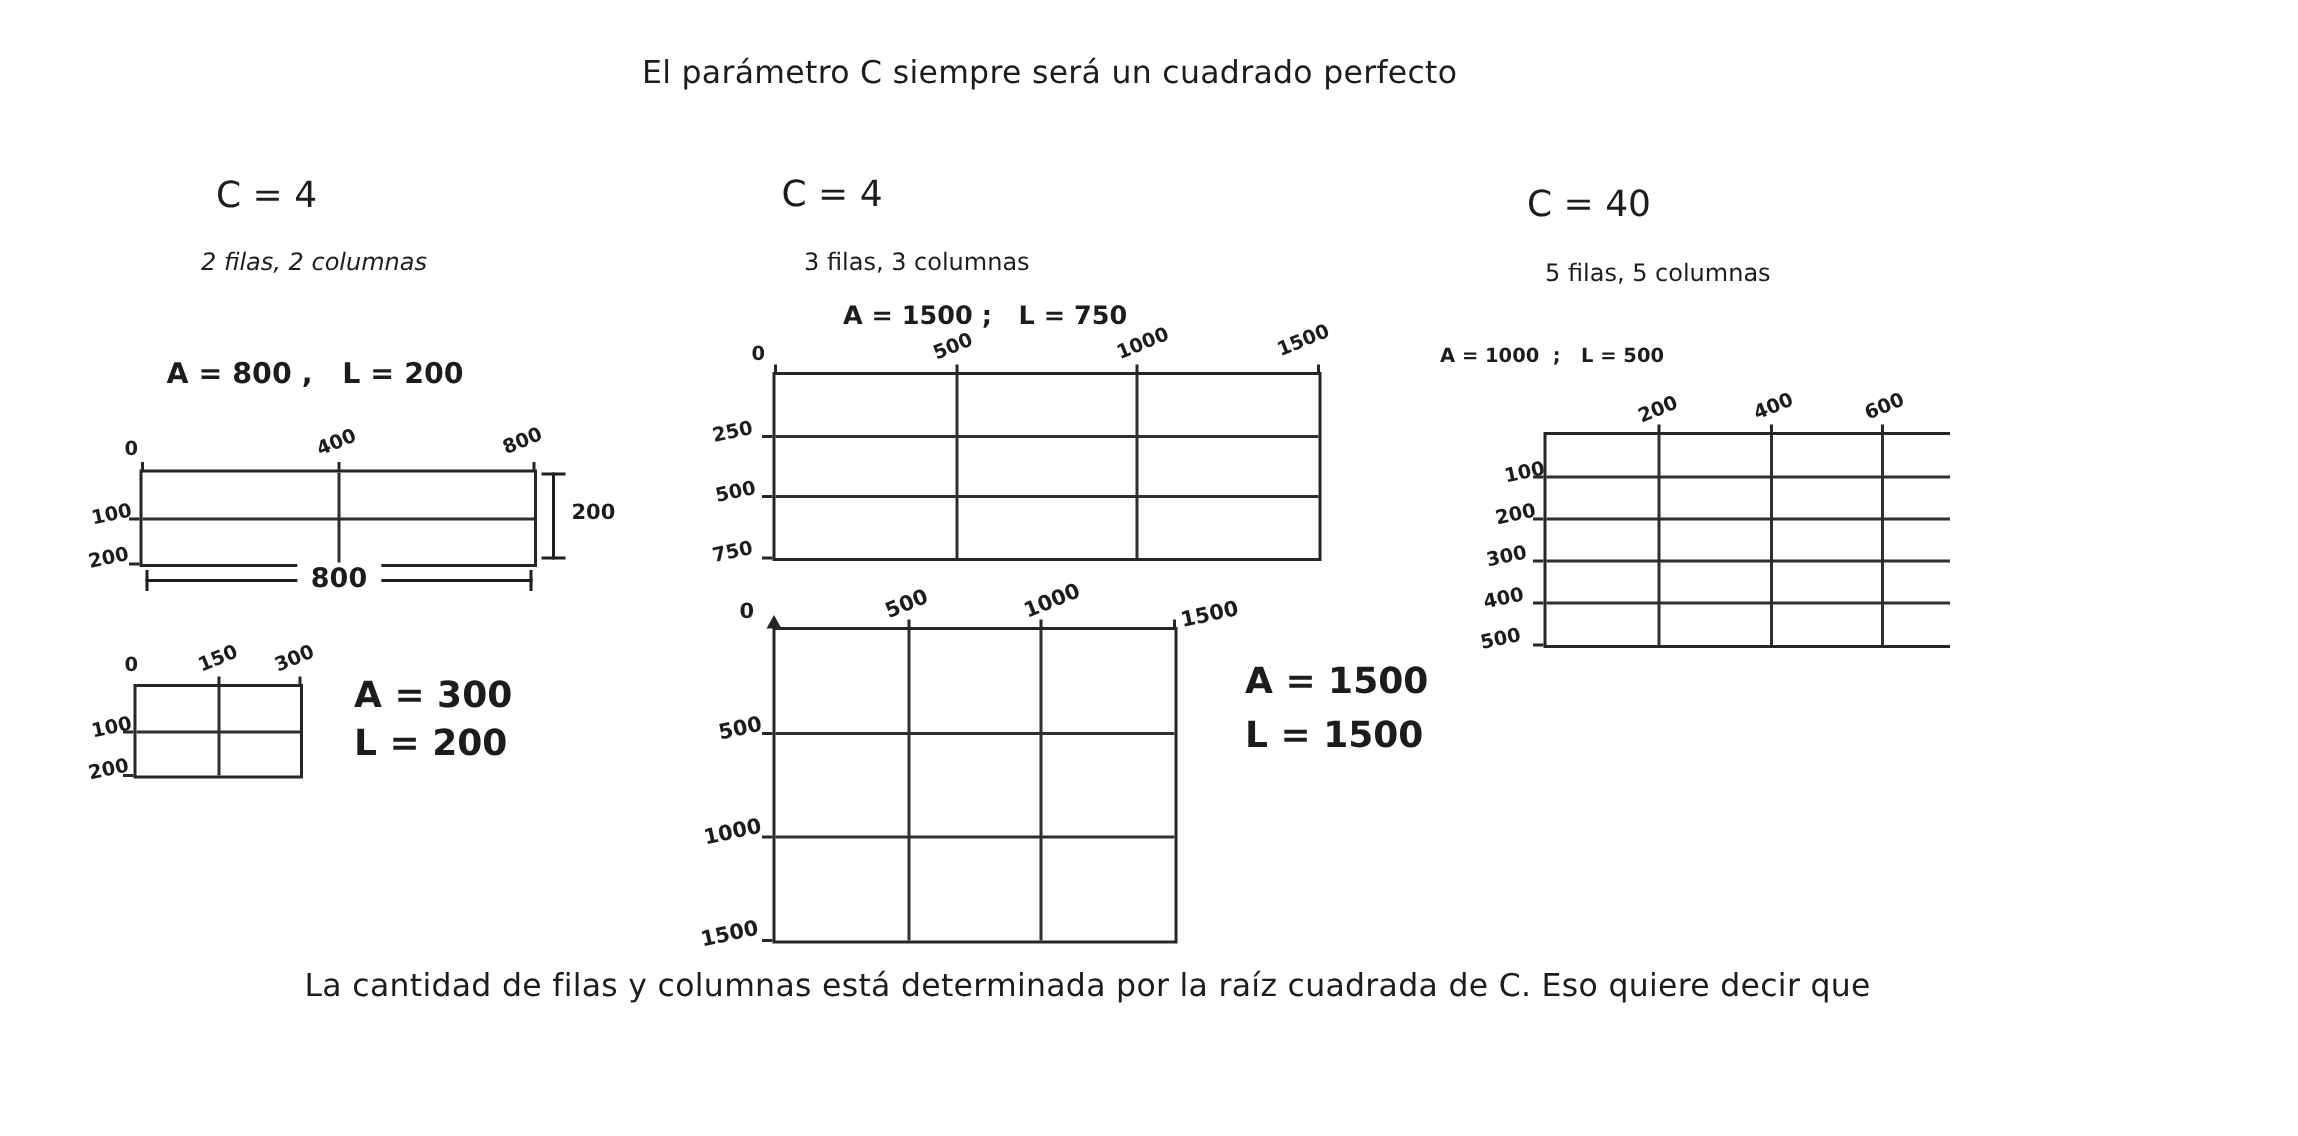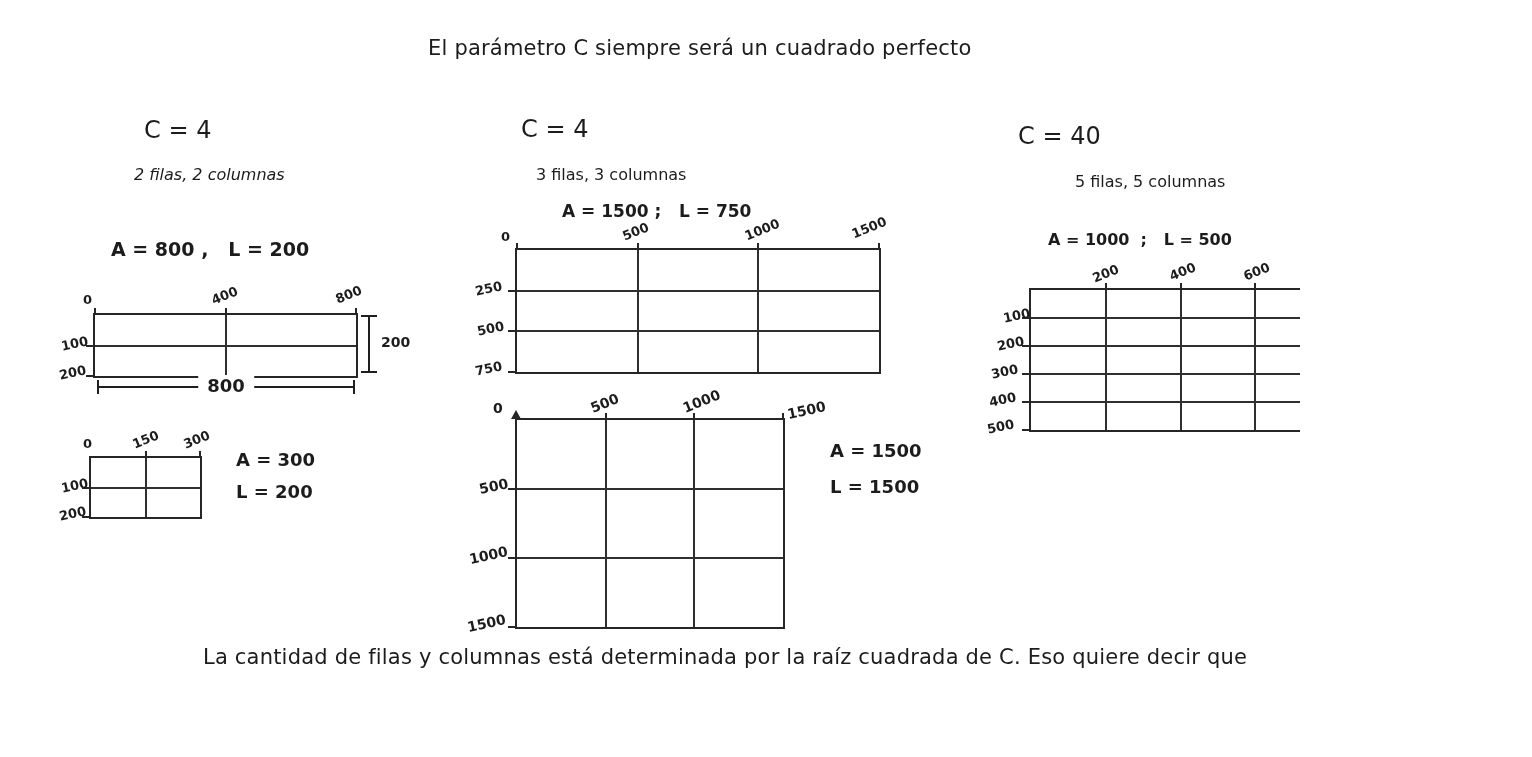--- a/index.html
+++ b/index.html
@@ -13,21 +13,21 @@
   .params  { position:absolute; font-weight:700; }
   .grid    { position:absolute; border:2px solid #262626; background:#ffffff; }
   .vline   { position:absolute; top:0; bottom:0; width:2px; background:#2f2f2f; }
   .hline   { position:absolute; left:0; right:0; height:2px; background:#2f2f2f; }
   .tick    { position:absolute; font-size:13px; font-weight:700; white-space:nowrap; }
   .big     { font-size:14px; }
   .rot     { transform:rotate(-22deg); }
   .rot2    { transform:rotate(-12deg); }
   .tmv     { position:absolute; width:2px; height:6px; background:#262626; top:-7px; }
   .tmh     { position:absolute; height:2px; width:7px; background:#262626; left:-9px; }
-  .sideLabel { position:absolute; font-size:18px; font-weight:700; }
+  .sideLabel { position:absolute; font-size:24px; font-weight:700; }
   .footer  { position:absolute; font-size:21px; letter-spacing:.2px; }
   .bracket-h { position:absolute; height:14px; }
   .bracket-h .bline { position:absolute; left:0; right:0; top:6px; height:2px; background:#1f1f1f; }
   .bracket-h .capL  { position:absolute; left:0; top:0; bottom:0; width:2px; background:#1f1f1f; }
   .bracket-h .capR  { position:absolute; right:0; top:0; bottom:0; width:2px; background:#1f1f1f; }
   .bracket-v { position:absolute; width:16px; }
   .bracket-v .stem { position:absolute; left:7px; top:0; bottom:0; width:2px; background:#1f1f1f; }
   .bracket-v .capT { position:absolute; left:0; right:0; top:0; height:2px; background:#1f1f1f; }
   .bracket-v .capB { position:absolute; left:0; right:0; bottom:0; height:2px; background:#1f1f1f; }
   .dimlab  { position:absolute; font-weight:700; background:#ffffff; padding:0 9px; }
@@ -135,22 +135,22 @@
     <span class="tick big rot" style="left:calc(66.66% - 12px); top:-27px;">1000</span>
     <span class="tick big rot2" style="left:calc(100% + 4px); top:-18px;">1500</span>
     <span class="tick big rot2" style="left:-38px; top:calc(33.33% - 11px);">500</span>
     <span class="tick big rot2" style="left:-48px; top:calc(66.66% - 11px);">1000</span>
     <span class="tick big rot2" style="left:-50px; top:calc(100% - 12px);">1500</span>
   </div>
   <div class="sideLabel" style="left:830px; top:440px;">A = 1500</div>
   <div class="sideLabel" style="left:830px; top:476px;">L = 1500</div>
 
   <div class="chead" style="left:1018px; top:122px;">C = 40</div>
-  <div class="dims" style="left:1030px; top:172px;margin-left:45px;">5 filas, 5 columnas</div>
-  <div class="params" style="left:1048px; top:230px; font-size:16px;">A = 1000&nbsp; ;&nbsp;&nbsp; L = 500</div>
+  <div class="dims" style="left:1030px; top:172px;">5 filas, 5 columnas</div>
+  <div class="params" style="left:960px; top:230px; font-size:13px;">A = 1000&nbsp; ;&nbsp;&nbsp; L = 500</div>
 
   <div class="grid" style="left:1029px; top:288px; width:374px; height:140px;">
     <div class="vline" style="left:calc(20% - 1px);"></div>
     <div class="vline" style="left:calc(40% - 1px);"></div>
     <div class="vline" style="left:calc(60% - 1px);"></div>
     <div class="vline" style="left:calc(80% - 1px);"></div>
     <div class="hline" style="top:calc(20% - 1px);"></div>
     <div class="hline" style="top:calc(40% - 1px);"></div>
     <div class="hline" style="top:calc(60% - 1px);"></div>
     <div class="hline" style="top:calc(80% - 1px);"></div>

